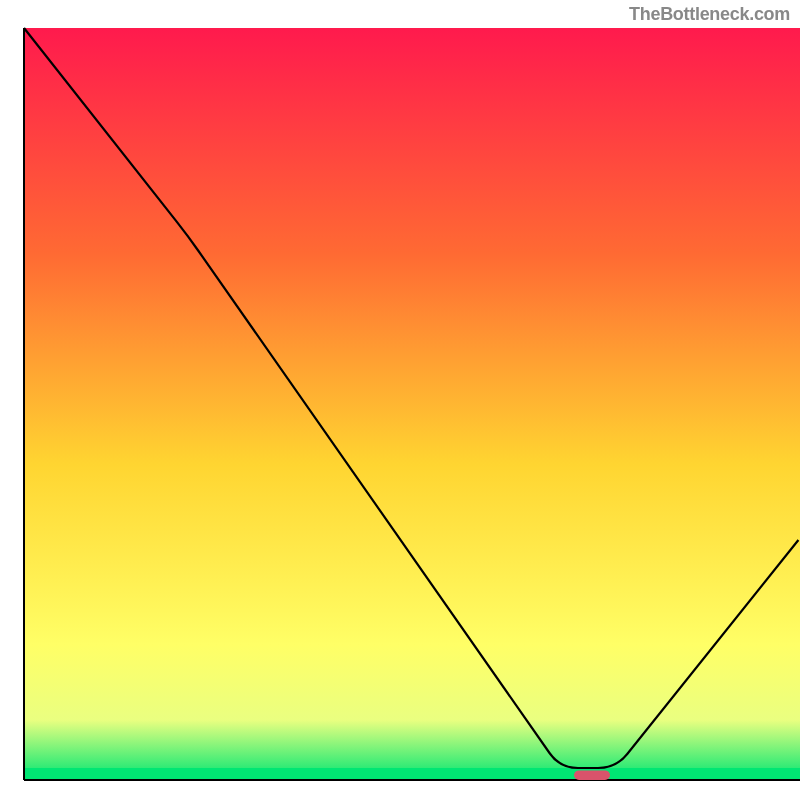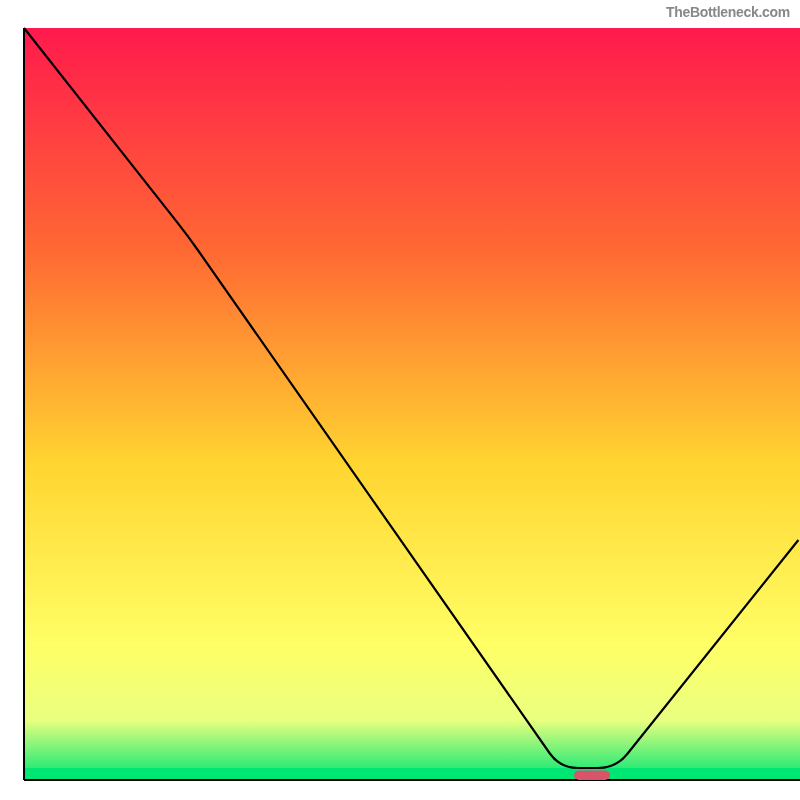--- a/index.html
+++ b/index.html
@@ -13,21 +13,21 @@
   .chart-container {
     position: relative;
     width: 800px;
     height: 800px;
     background: white;
   }
   .watermark {
     position: absolute;
     top: 4px;
     right: 10px;
-    font-size: 14px;
+    font-size: 18px;
     font-weight: bold;
     color: #888888;
     z-index: 10;
     letter-spacing: -0.3px;
   }
   svg {
     display: block;
   }
 </style>
 </head>

